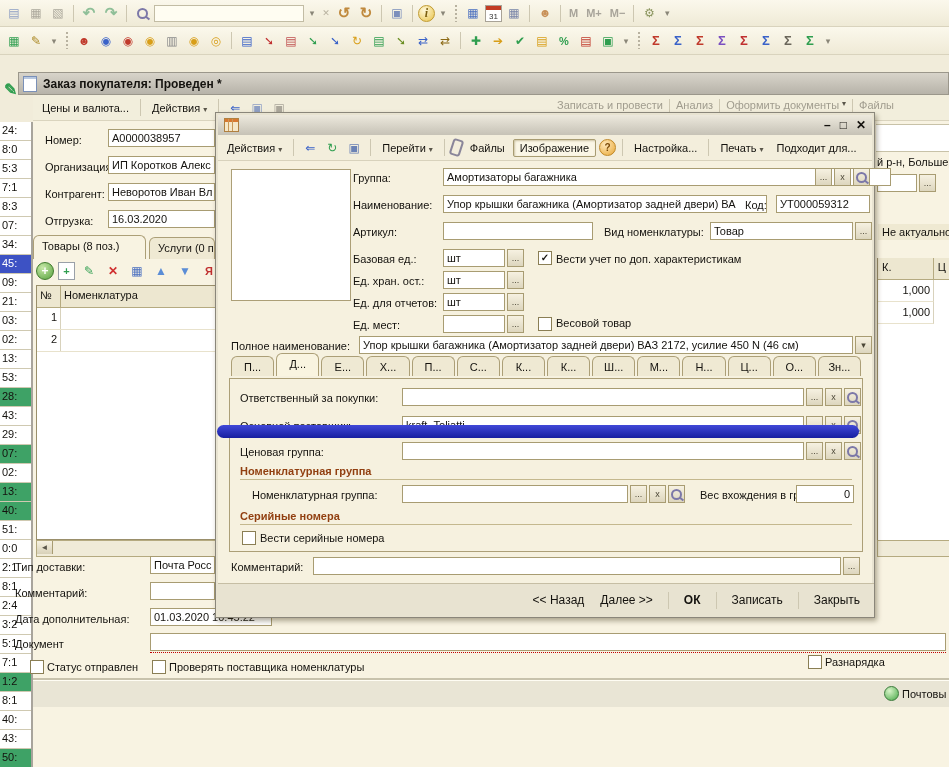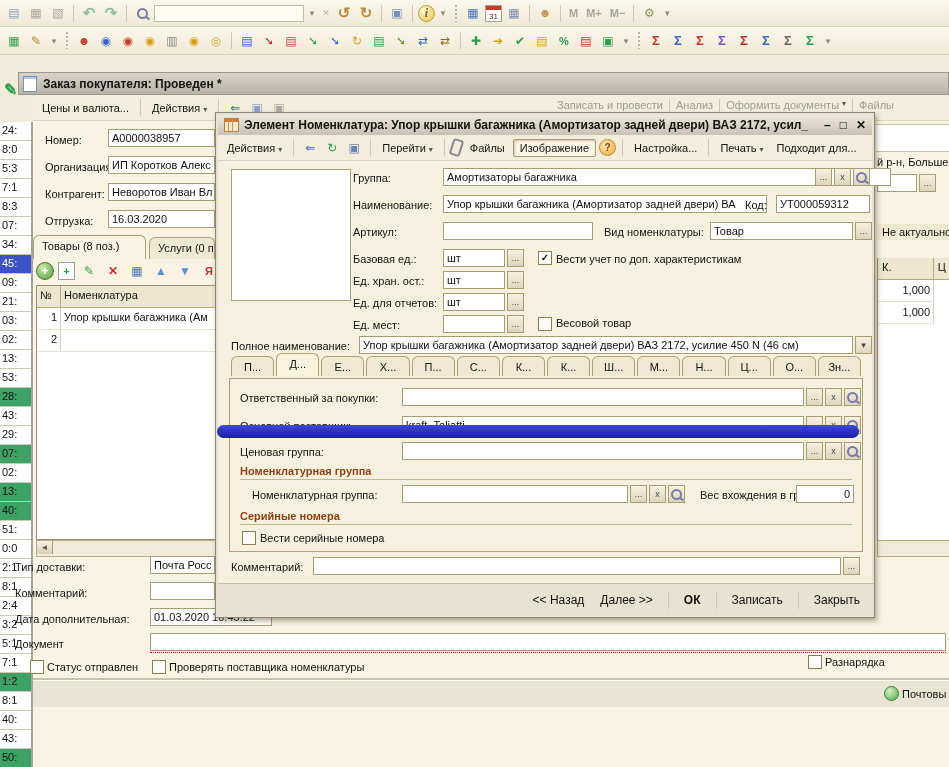--- a/index.html
+++ b/index.html
@@ -337,21 +337,20 @@
 
   <div class="gtable">
     <div class="ghead">
       <span class="gnumh">№</span>
       <span>Номенклатура</span>
     </div>
     <div>
 
     <div class="grow">
         <span class="gnum">1</span>
-        <span class="gname">Упор крышки багажника (Ам</span>
       </div>
         <div class="grow">
         <span class="gnum">2</span>
       </div>
       </div>
   </div>
   <div class="sbar">
     <span class="sarrow">◄</span>
   </div>
 
@@ -389,21 +388,20 @@
   <span class="cb" style="left:808px;top:655px"></span>
   <span class="lbl" style="left:825px;top:656px">Разнарядка</span>
 
   <div class="statusbar"></div>
   <span class="gcircle"></span>
   <span class="lbl" style="left:902px;top:688px;width:47px;overflow:hidden">Почтовы</span>
 
   <div class="dlg">
     <div class="dlgTitle">
       <span class="nomGrid"></span>
-      <span style="overflow:hidden;text-overflow:clip">Элемент Номенклатура: Упор крышки багажника (Амортизатор задней двери) ВАЗ 2172, усил_</span>
       <span class="dlgWB">
         <span>–</span>
         <span>□</span>
         <span>✕</span>
       </span>
     </div>
     <div class="dlgToolbar">
       <span class="tbtn">
           <span>Действия</span>
           <span class="caret">▾</span>

